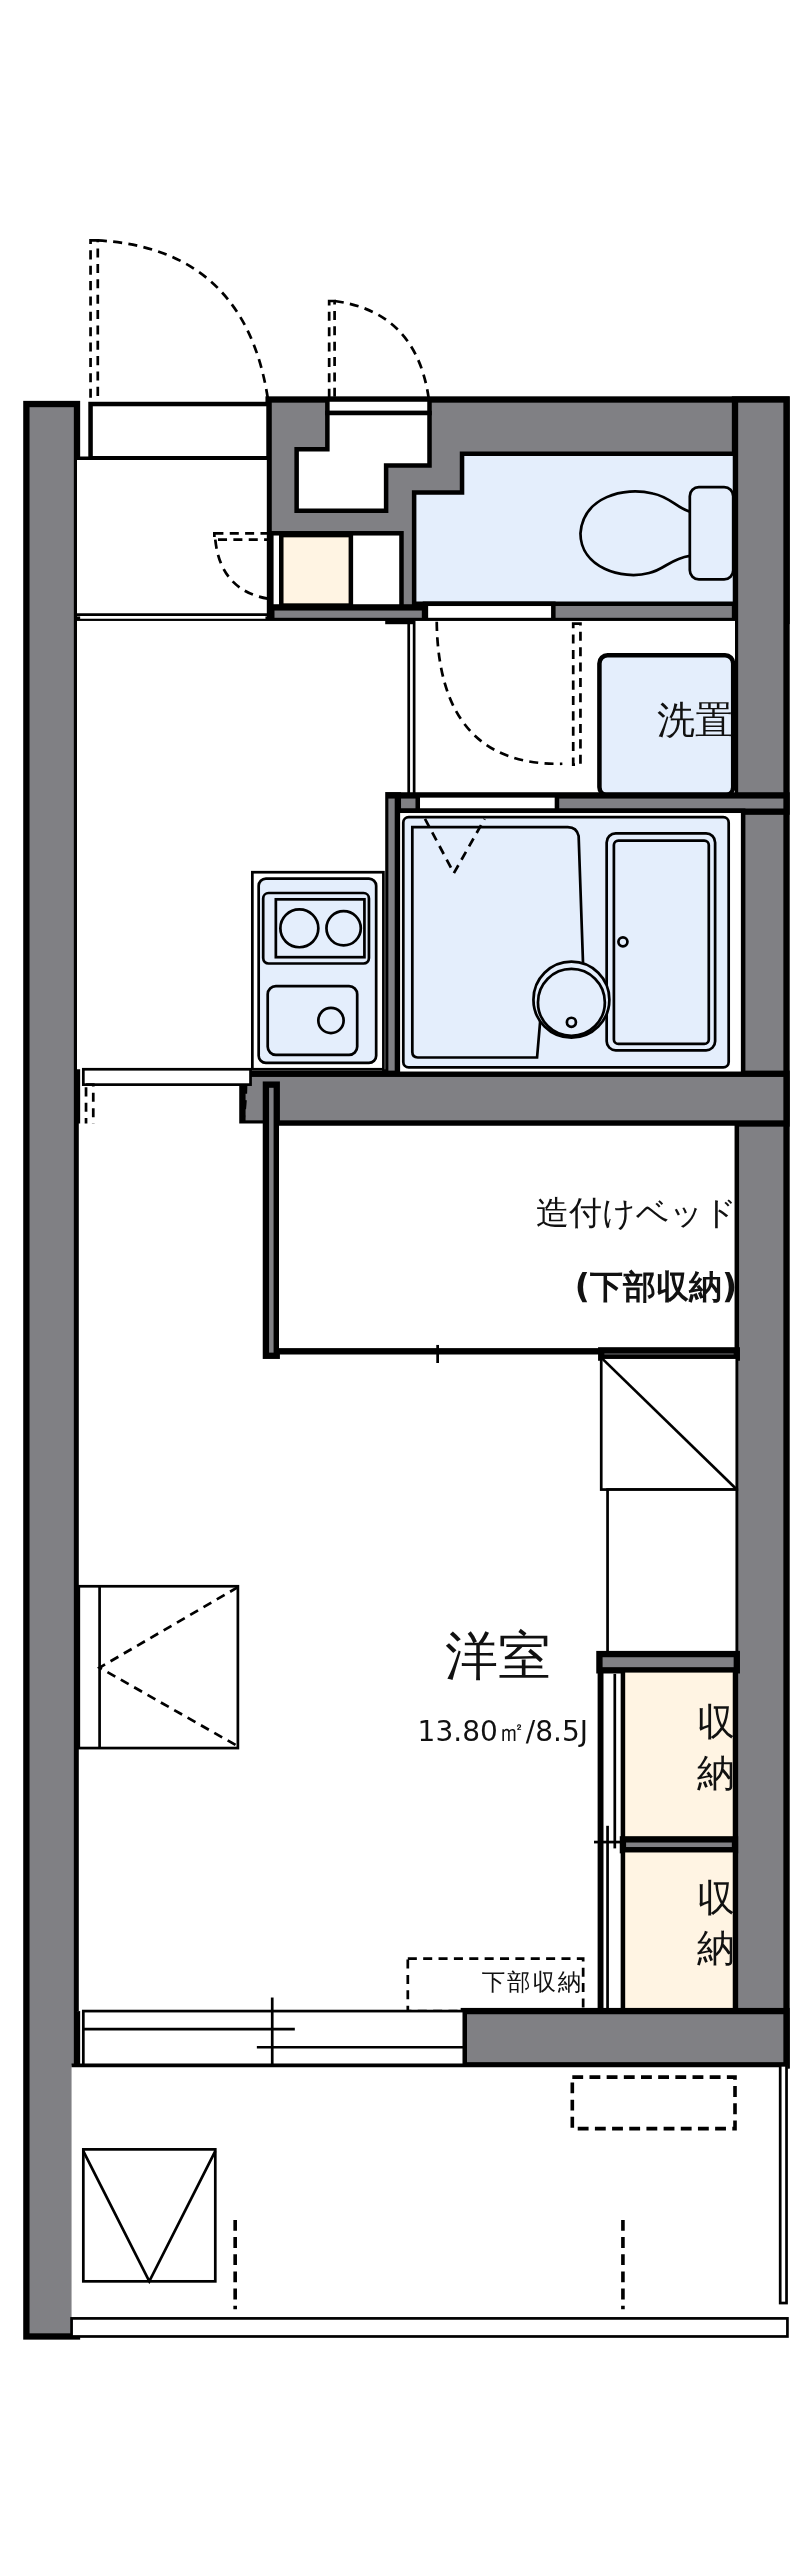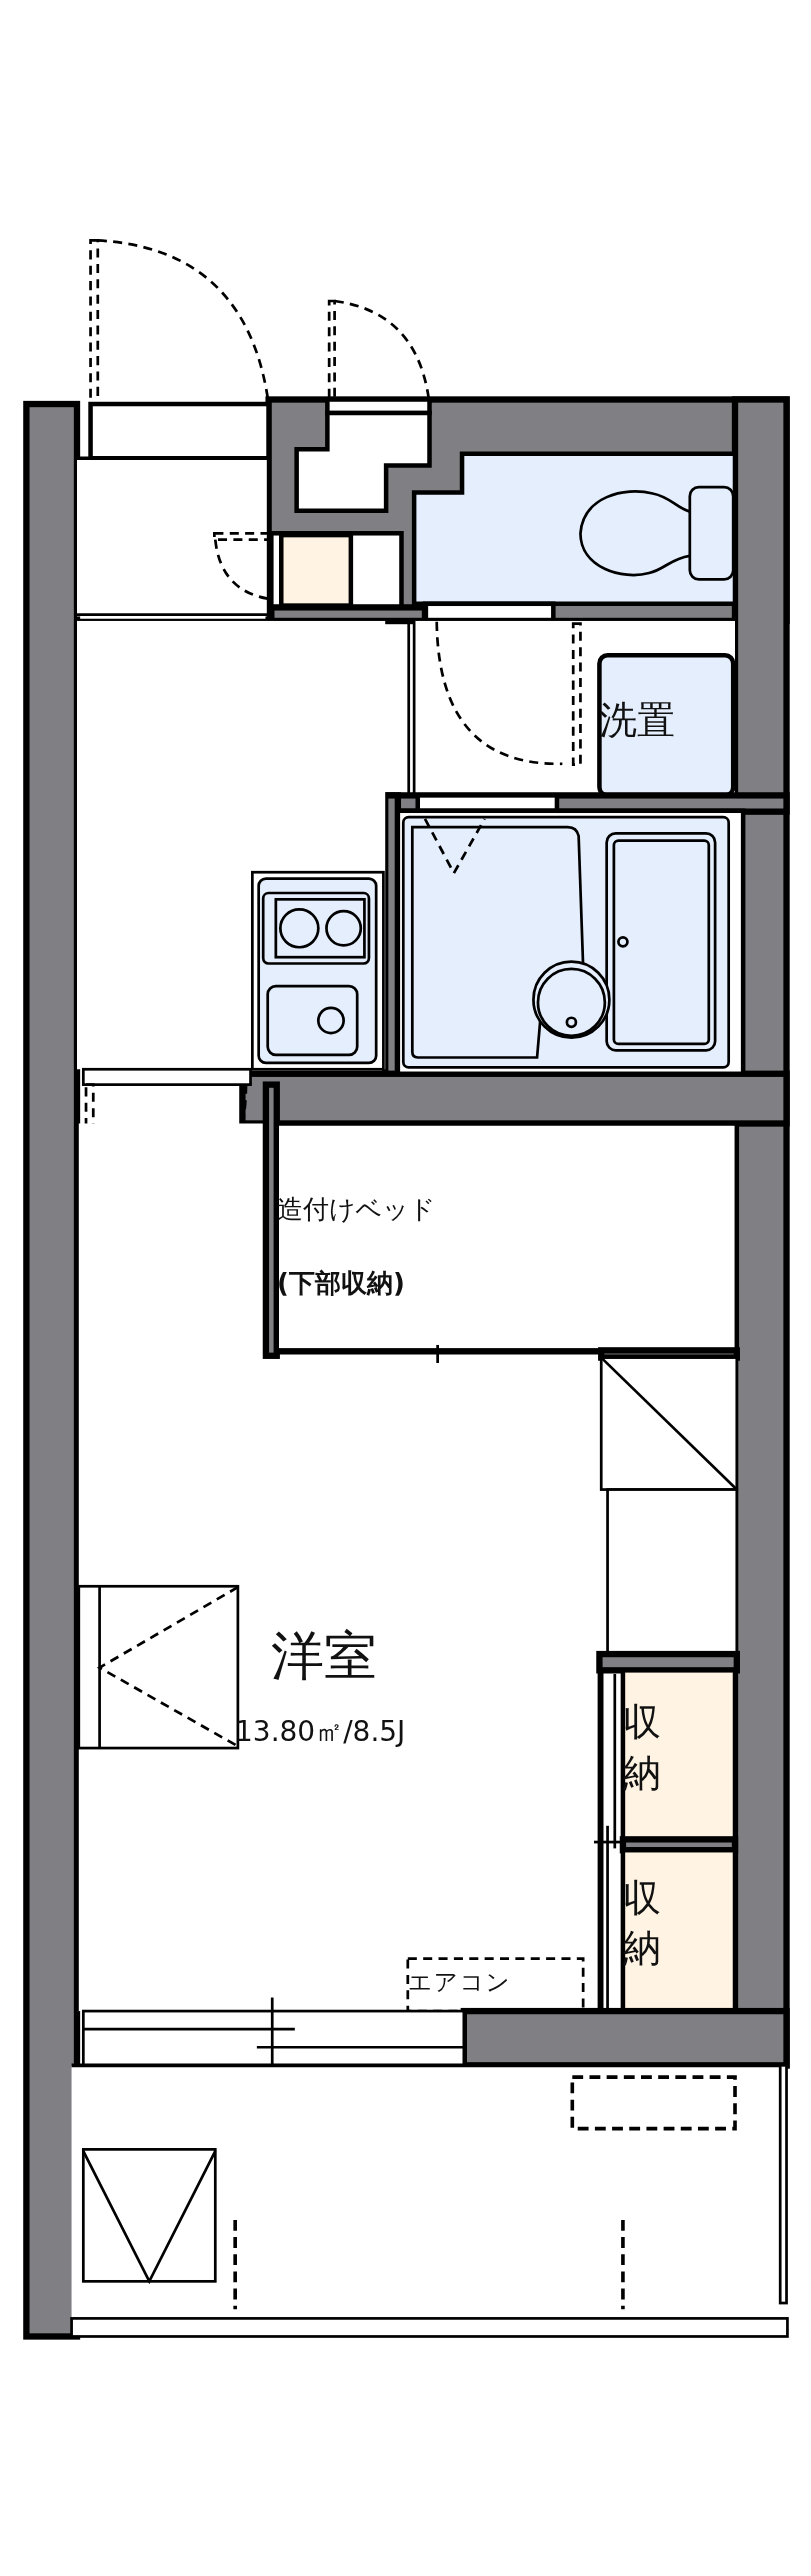--- a/index.html
+++ b/index.html
@@ -8,24 +8,24 @@
     .wall { fill: #808084; stroke: #000; stroke-width: 7; stroke-linejoin: miter; }
     .thin { fill: none; stroke: #000; stroke-width: 3; }
     .med { fill: none; stroke: #000; stroke-width: 4; }
     .box { fill: #ffffff; stroke: #000; stroke-width: 5; }
     .boxw { fill: #ffffff; stroke: #000; stroke-width: 3; }
     .blue { fill: #e4eefc; stroke: #000; stroke-width: 5; }
     .bluet { fill: #e4eefc; stroke: #000; stroke-width: 3; }
     .beige { fill: #fff4e3; stroke: #000; stroke-width: 5; }
     .dash { fill: none; stroke: #000; stroke-width: 3; stroke-dasharray: 10 7; }
     .dashb { fill: none; stroke: #000; stroke-width: 4; stroke-dasharray: 12 7; }
-    .lbl { position: absolute; font-family: "DejaVu Sans", sans-serif; color: #111; text-align: left; white-space: nowrap; line-height: 1.1; }
+    .lbl { position: absolute; font-family: "DejaVu Sans", sans-serif; color: #111; text-align: right; white-space: nowrap; line-height: 1.1; }
     .room-title { font-size: 53px; }
     .room-area { font-size: 28px; letter-spacing: 0px; }
-    .bed-label { font-size: 26px; }
+    .bed-label { font-size: 33px; }
     .sm-label { font-size: 38px; line-height: 1.25; }
     .wash-label { font-size: 38px; }
     .ac-label { font-size: 23.5px; letter-spacing: 1.8px; }
   </style>
 </head>
 <body>
 
 <div>
 <svg id="plan" viewBox="0 0 898 2850" xmlns="http://www.w3.org/2000/svg">
 
@@ -158,15 +158,15 @@
 <div class="lbl bed-label" style="left:277px; top:1269px; width:460px;font-weight:bold;">(下部収納)</div>
 
 <div class="lbl room-title" style="left:271px; top:1627px; width:280px;">洋室</div>
 <div class="lbl room-area" style="left:235px; top:1717px; width:353px;">13.80㎡/8.5J</div>
 
 <div class="lbl sm-label" style="left:623px; top:1699px; width:112px;">収</div>
 <div class="lbl sm-label" style="left:623px; top:1750px; width:112px;">納</div>
 <div class="lbl sm-label" style="left:623px; top:1875px; width:112px;">収</div>
 <div class="lbl sm-label" style="left:623px; top:1925px; width:112px;">納</div>
 
-<div class="lbl ac-label" style="left:408px; top:1970px; width:175px;">エアコン</div>
+<div class="lbl ac-label" style="left:408px; top:1970px; width:175px;">下部収納</div>
 </div>
 
 
 </body></html>

